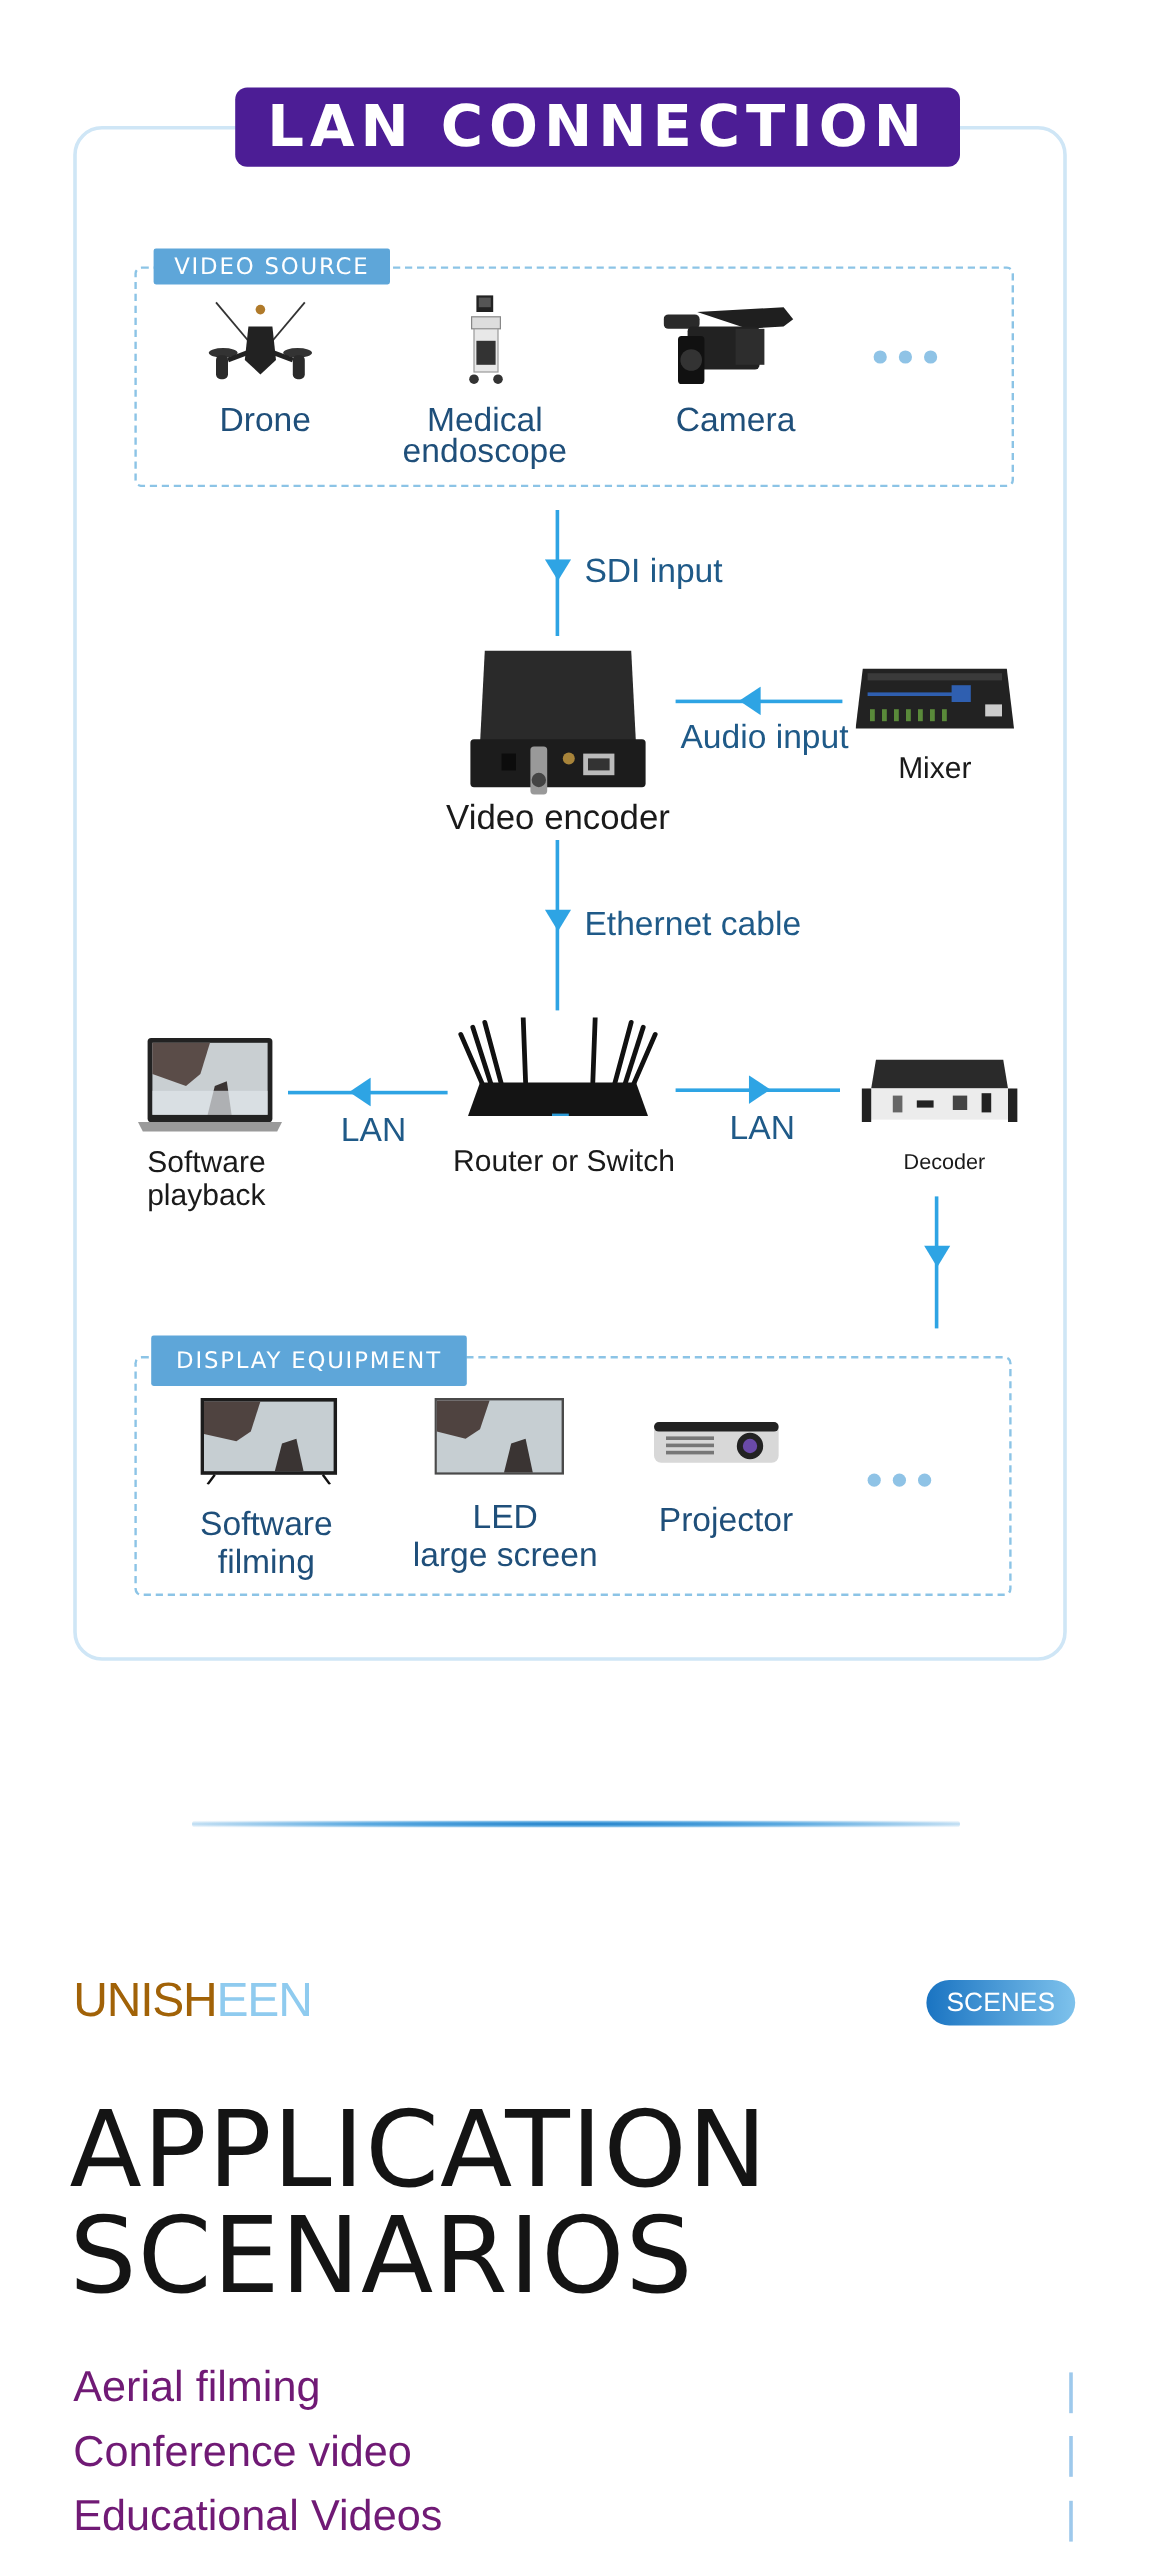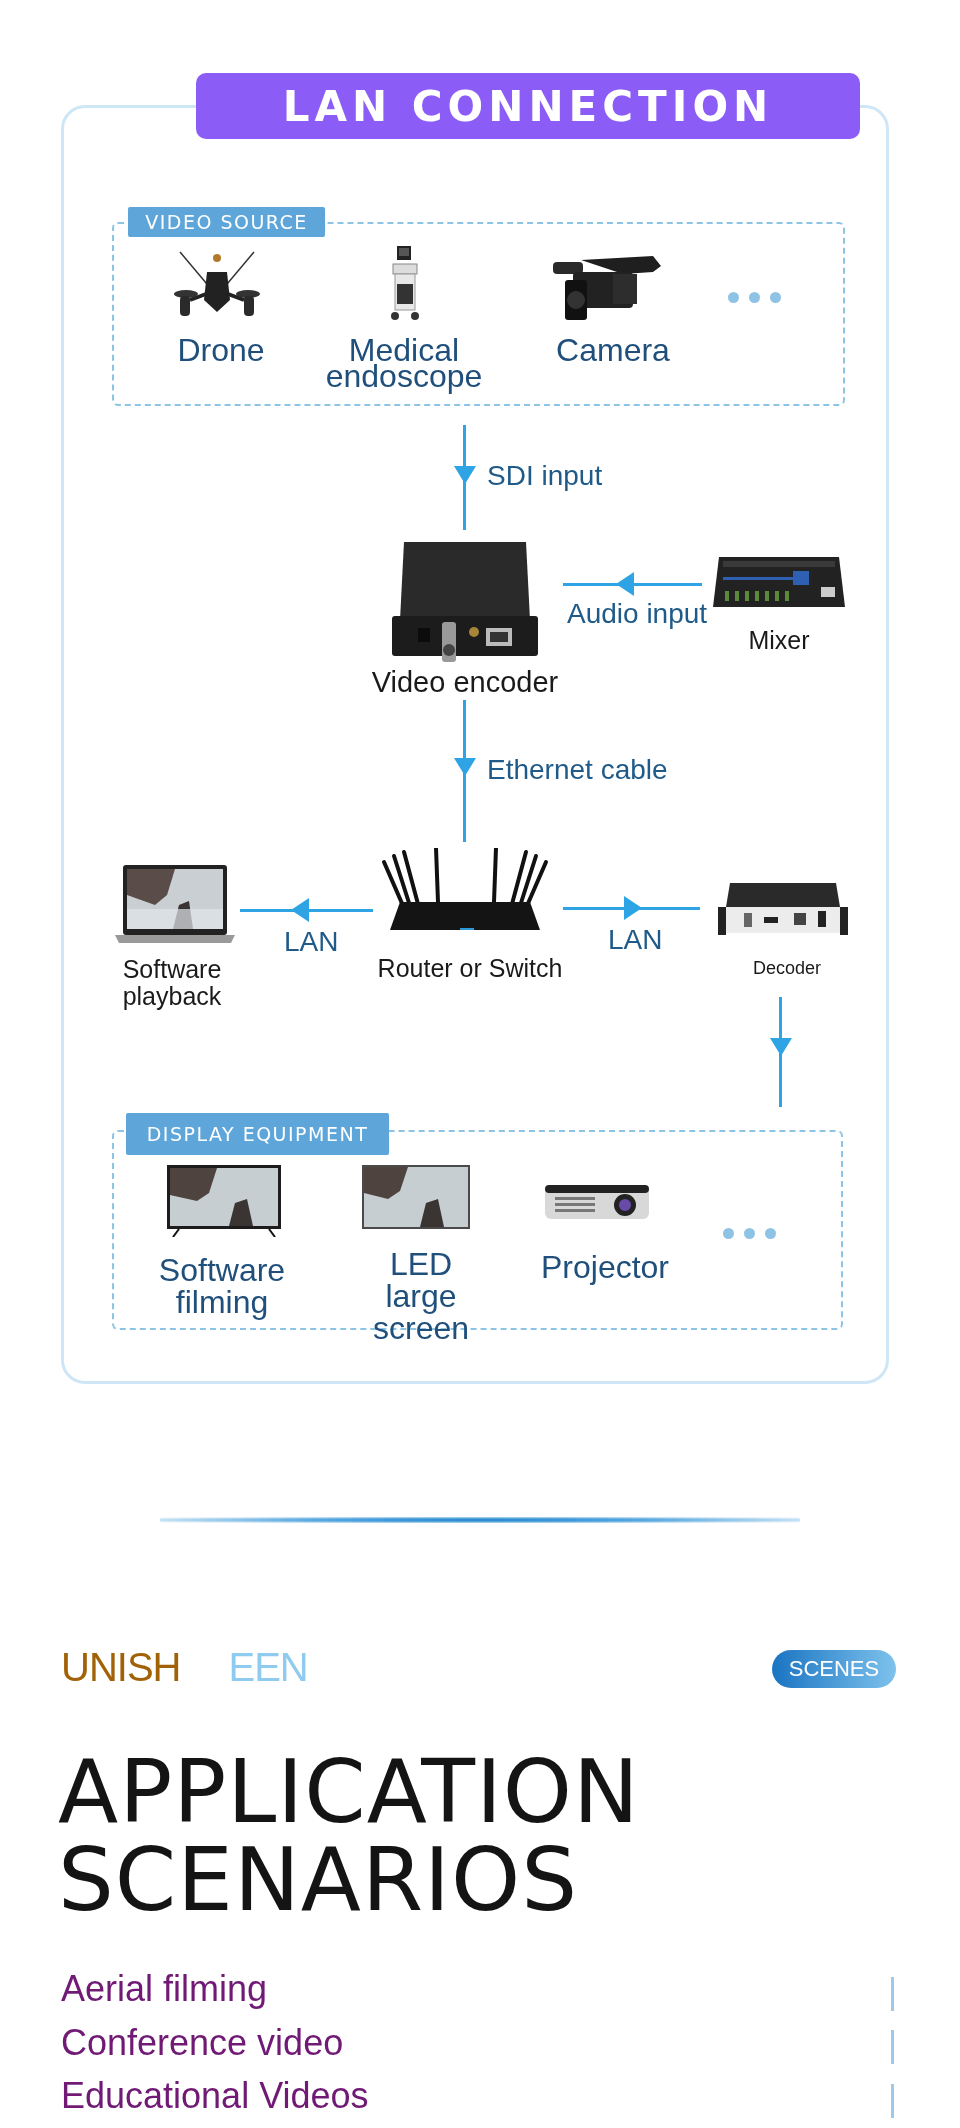--- a/index.html
+++ b/index.html
@@ -1,31 +1,31 @@
 <!DOCTYPE html>
 <html><head>
 <meta charset="utf-8">
 <style>
   html,body{margin:0;padding:0;background:#fff;}
   body{width:960px;height:2128px;position:relative;overflow:hidden;font-family:"Liberation Sans",sans-serif;}
   .abs{position:absolute;}
   .outer{left:61px;top:105px;width:828px;height:1279px;border:3px solid #cfe6f6;border-radius:24px;box-sizing:border-box;}
-  .title-box{left:196px;top:73px;width:664px;height:66px;background:#8b5cf6;border-radius:10px;color:#fff;font-weight:bold;font-size:42px;letter-spacing:5px;display:flex;align-items:center;justify-content:center;font-family:"DejaVu Sans",sans-serif;}
+  .title-box{left:196px;top:73px;width:604px;height:66px;background:#4c1d95;border-radius:10px;color:#fff;font-weight:bold;font-size:48px;letter-spacing:5px;display:flex;align-items:center;justify-content:center;font-family:"DejaVu Sans",sans-serif;}
   .dash-box{border:2px dashed #8cc4e6;border-radius:6px;box-sizing:border-box;}
   .tag{background:#5ea6d9;color:#fff;font-size:19px;letter-spacing:1.5px;display:flex;align-items:center;justify-content:center;border-radius:2px;font-family:"DejaVu Sans",sans-serif;text-align:right;}
-  .lbl{color:#1f4f7a;font-size:32px;text-align:center;line-height:26px;font-family:"Liberation Sans",sans-serif;}
+  .lbl{color:#1f4f7a;font-size:28px;text-align:center;line-height:26px;font-family:"Liberation Sans",sans-serif;}
   .lbl-dark{color:#1a1a1a;font-size:26px;text-align:center;line-height:28px;}
   .conn-lbl{color:#1f5a88;font-size:28px;white-space:nowrap;}
   .vline{width:3px;background:#2ea4e4;}
   .hline{height:3px;background:#2ea4e4;}
   .dots{display:flex;gap:10px;}
   .dots span{width:11px;height:11px;border-radius:50%;background:#8fc3e6;display:block;}
   .grad-line{left:160px;top:1517px;width:640px;height:6px;border-radius:3px;background:radial-gradient(ellipse at center,#1f7fc8 0%,#5aa9e0 40%,rgba(180,215,240,0.4) 80%,rgba(255,255,255,0) 100%);}
   .logo{left:61px;top:1645px;font-size:40px;letter-spacing:-1px;font-family:"Liberation Sans",sans-serif;}
-  .logo .a{color:#a16207;} .logo .b{color:#8fcbef;padding-left:48px;}
+  .logo .a{color:#a16207;} .logo .b{color:#8fcbef;}
   .pill{left:772px;top:1650px;width:124px;height:38px;border-radius:19px;background:linear-gradient(90deg,#1a74c2,#7ec2ec);color:#fff;font-size:22px;display:flex;align-items:center;justify-content:center;}
   .big{left:58px;font-size:88px;color:#141414;font-family:"DejaVu Sans",sans-serif;letter-spacing:1px;line-height:1;}
   .list-item{left:61px;font-size:36px;color:#701a75;font-family:"Liberation Sans",sans-serif;}
   .bar{left:891px;width:3px;height:34px;background:#9ec9ec;}
 </style>
 </head>
 <body>
 
 <div class="abs outer"></div>
 <div class="abs title-box">LAN CONNECTION</div>

